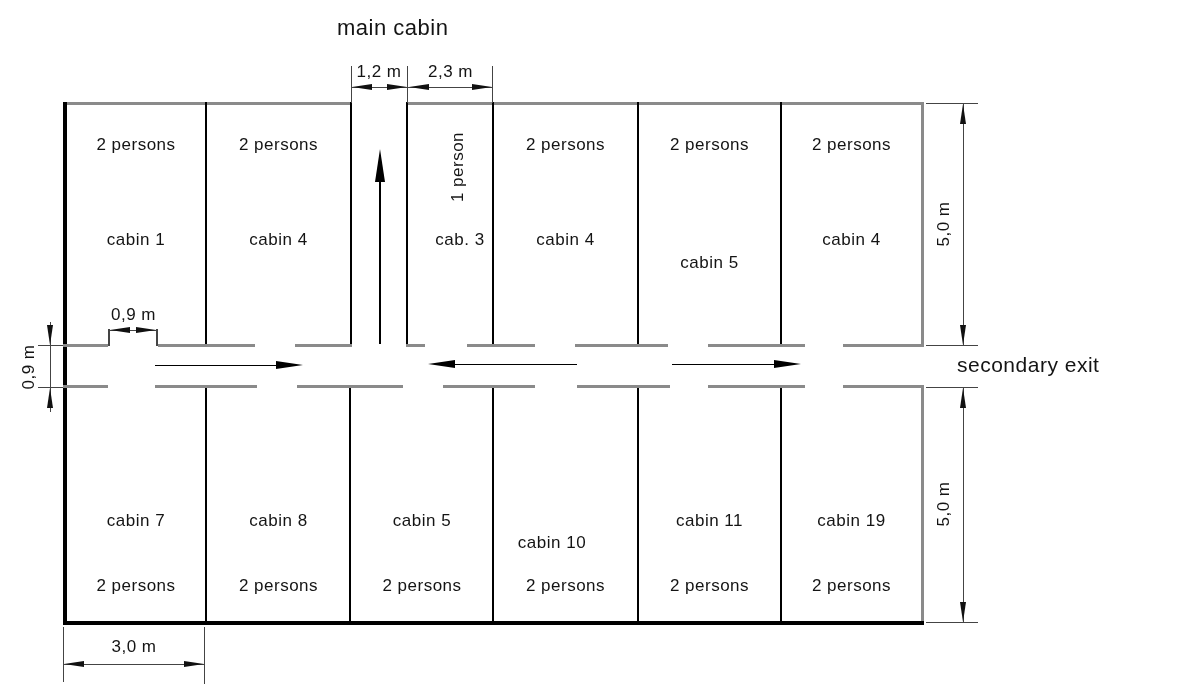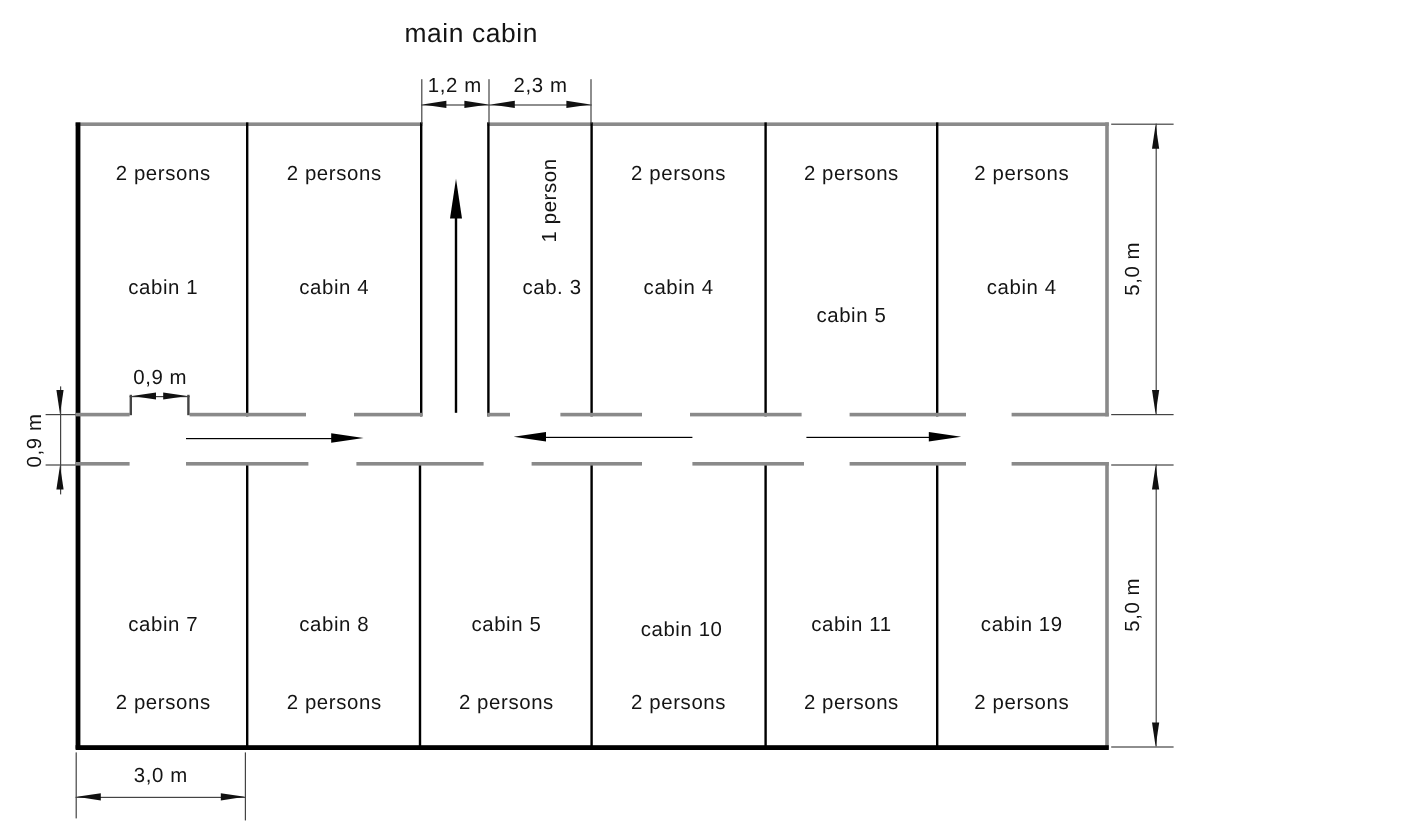--- a/index.html
+++ b/index.html
@@ -77,28 +77,29 @@
   <div class="lbl" style="left:639px;top:230px;width:141px;margin-top:23px;">cabin 5</div>
   <div class="lbl" style="left:782px;top:135px;width:139px;">2 persons</div>
   <div class="lbl" style="left:782px;top:230px;width:139px;">cabin 4</div>
 
   <div class="lbl" style="left:66px;top:511px;width:140px;">cabin 7</div>
   <div class="lbl" style="left:66px;top:576px;width:140px;">2 persons</div>
   <div class="lbl" style="left:207px;top:511px;width:143px;">cabin 8</div>
   <div class="lbl" style="left:207px;top:576px;width:143px;">2 persons</div>
   <div class="lbl" style="left:351px;top:511px;width:142px;">cabin 5</div>
   <div class="lbl" style="left:351px;top:576px;width:142px;">2 persons</div>
-  <div class="lbl" style="left:494px;top:515px;width:116px;padding-left:16px;">cabin 10</div>
+  <div class="lbl" style="left:494px;top:533px;width:116px;">cabin 10</div>
   <div class="lbl" style="left:494px;top:576px;width:143px;">2 persons</div>
   <div class="lbl" style="left:639px;top:511px;width:141px;">cabin 11</div>
   <div class="lbl" style="left:639px;top:576px;width:141px;">2 persons</div>
   <div class="lbl" style="left:782px;top:511px;width:139px;">cabin 19</div>
   <div class="lbl" style="left:782px;top:576px;width:139px;">2 persons</div>
 
   <div class="lbl big" style="left:337px;top:15px;">main cabin</div>
+  <div class="lbl" style="left:957px;top:353px;font-size:21px;">secondary exit</div>
 
   <div class="fa fa-u" style="left:375px;top:149px;"></div>
   <div class="thin" style="left:379px;top:179px;width:2px;height:165px;background:#000;"></div>
 
   <div class="thin" style="left:155px;top:365px;width:125px;height:1px;background:#000;"></div>
   <div class="fa fa-r" style="left:276px;top:361px;"></div>
 
   <div class="fa fa-l" style="left:428px;top:360px;"></div>
   <div class="thin" style="left:452px;top:364px;width:125px;height:1px;background:#000;"></div>
 

